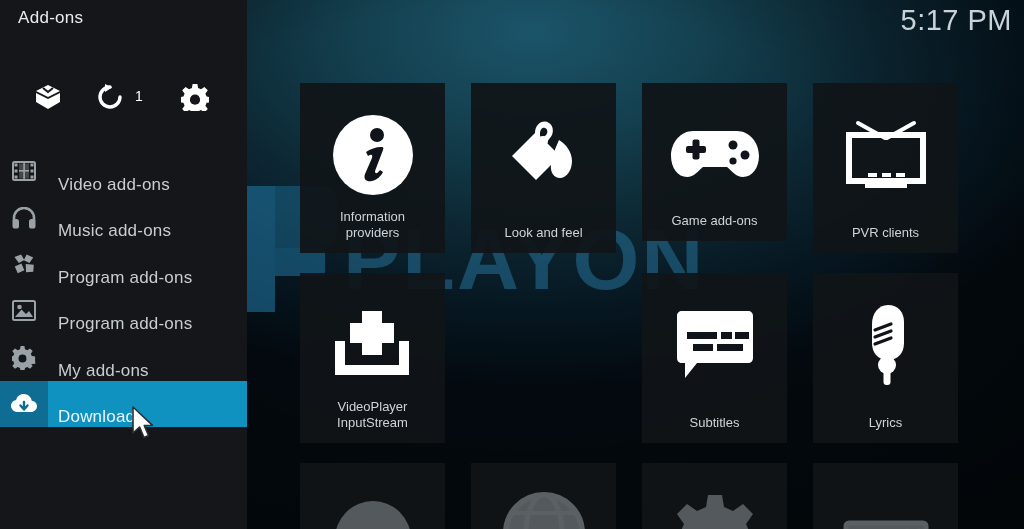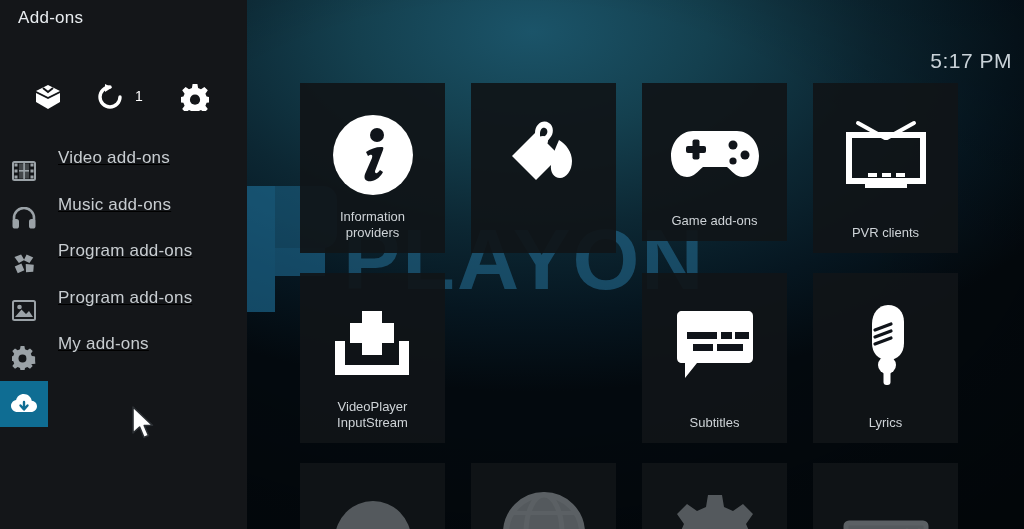--- a/index.html
+++ b/index.html
@@ -158,24 +158,23 @@
   .nav-item.selected .nav-icon {
     background: #0f6d93;
   }
   .nav-item.selected .nav-body {
     background: #1092c0;
   }
   .nav-body {
     flex: 1;
     height: 46.5px;
     display: flex;
-    align-items: flex-start;
+    align-items: flex-end;
     padding-left: 10px;
     box-sizing: border-box;
-    text-decoration: underline;
   }
   .nav-item.selected .nav-label {
     color: #e9f6fb;
   }
 
   
   .grid {
     position: absolute;
     left: 300px;
     top: 83px;
@@ -216,25 +215,24 @@
   .tile.dim svg path,
   .tile.dim svg circle,
   .tile.dim svg rect,
   .tile.dim svg ellipse { fill: #8d9397; }
 
   
   .clock {
     position: absolute;
     right: 12px;
     top: 4px;
-    font-size: 21px;
+    font-size: 29px;
     color: #c9d2d8;
     font-weight: 300;
     letter-spacing: 0.5px;
-    margin-top: 45px;
   }
 
   
   .cursor {
     position: absolute;
     left: 131px;
     top: 406px;
     width: 26px;
     height: 34px;
     pointer-events: none;
@@ -270,20 +268,21 @@
 
     <div class="tile" style="left:171px; top:0px; height:170px;">
       <div class="tile-icon">
         <svg width="84" height="78" viewBox="0 0 84 78">
           <path d="M10 40 L34 16 L58 40 L34 64 Z" fill="#ffffff"></path>
           <path d="M33 17 C33 8 41 3 47 7 C52 10 52 18 48 22 L44 27 L40 23 L44 19 C46 17 46 13 43 12 C40 11 38 14 38 18 L38 22 Z" fill="#ffffff"></path>
           <circle cx="41" cy="25" r="5" fill="#ffffff"></circle>
           <path d="M57 24 C64 28 70 36 70 45 C70 55 64 62 58 62 C52 62 48 56 49 49 C50 40 54 31 57 24 Z" fill="#ffffff"></path>
         </svg>
       </div>
+      <div class="tile-label">Look and feel</div>
     </div>
 
     <div class="tile" style="left:342px; top:0px; height:158px;">
       <div class="tile-icon">
         <svg width="92" height="60" viewBox="0 0 92 60">
           <path d="M24 6 L68 6 C80 6 90 17 90 31 C90 43 83 52 74 52 C67 52 63 46 58 42 L34 42 C29 46 25 52 18 52 C9 52 2 43 2 31 C2 17 12 6 24 6 Z" fill="#ffffff"></path>
           <rect x="17" y="21" width="20" height="7" rx="2" fill="#10141a"></rect>
           <rect x="23.5" y="14.5" width="7" height="20" rx="2" fill="#10141a"></rect>
           <circle cx="64" cy="20" r="4.5" fill="#10141a"></circle>
           <circle cx="76" cy="30" r="4.5" fill="#10141a"></circle>
@@ -512,20 +511,23 @@
         </div>
       </div>
 
       <div class="nav-item selected">
         <div class="nav-icon">
           <svg width="27" height="22" viewBox="0 0 27 22">
             <path d="M6.5 19 C2.9 19 0 16.3 0 13 C0 10.1 2.2 7.6 5.1 7.1 C5.8 3.5 9 1 12.8 1 C16.8 1 20.2 3.9 20.7 7.7 C23.8 8 26 10.4 26 13.2 C26 16.4 23.3 19 20 19 Z" fill="#ffffff"></path>
             <path d="M13 9 L13 15 M9.5 12.5 L13 16.5 L16.5 12.5" fill="none" stroke="#0f6d93" stroke-width="2.4" stroke-linecap="round" stroke-linejoin="round"></path>
           </svg>
         </div>
+        <div class="nav-body">
+          <span class="nav-label">Download</span>
+        </div>
       </div>
 
     </div>
   </div>
 
   <div class="clock">5:17 PM</div>
 
   <div class="cursor">
     <svg width="26" height="34" viewBox="0 0 26 34">
       <path d="M2 1 L2 27 L8.6 21 L13 31.5 L17.5 29.5 L13.3 19.6 L21.5 19.3 Z" fill="#ffffff" stroke="#2b2f33" stroke-width="1.6" stroke-linejoin="round"></path>

